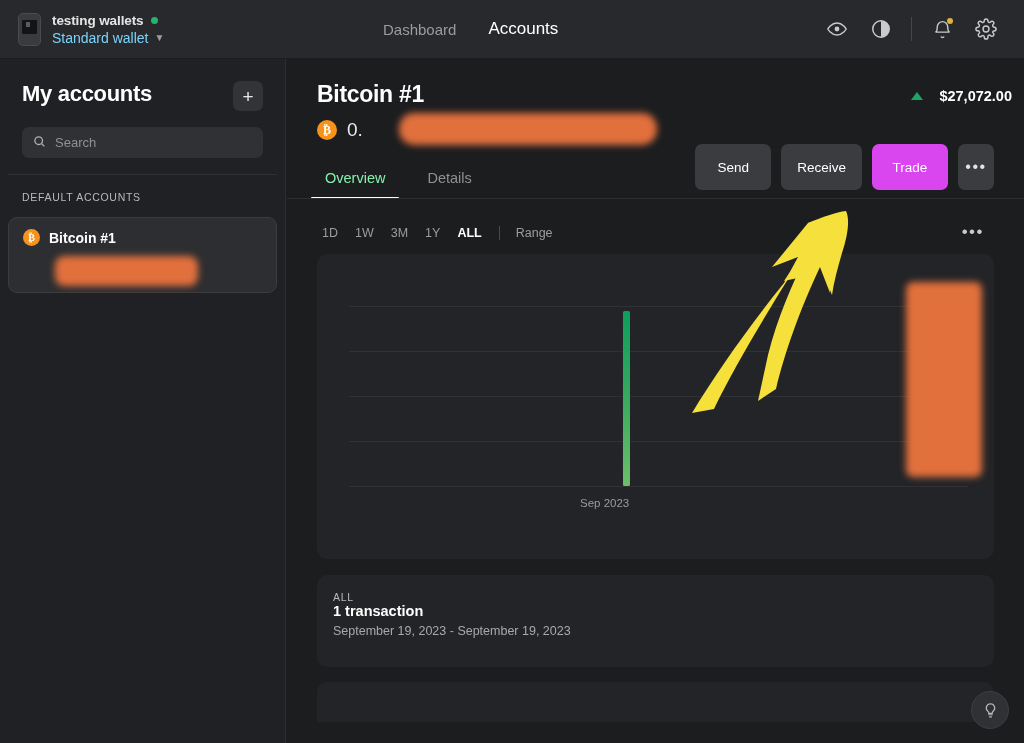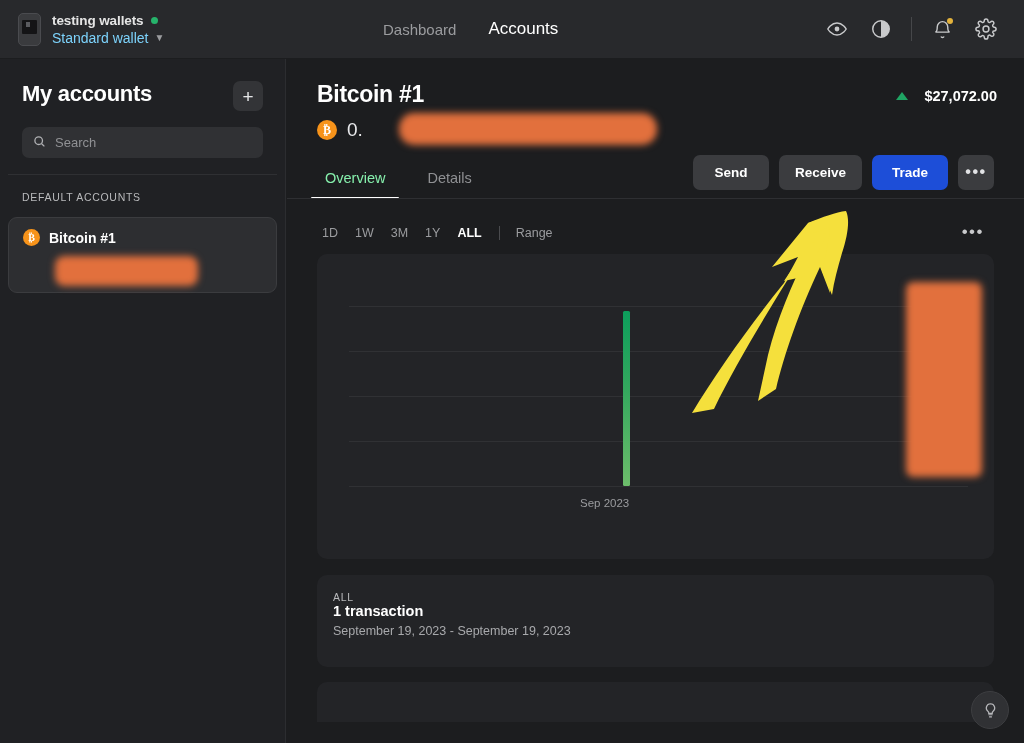--- a/index.html
+++ b/index.html
@@ -293,21 +293,21 @@
   }
   .redact-balance {
     position: absolute;
     left: 82px; top: -6px;
     width: 258px; height: 32px;
     border-radius: 15px;
   }
 
   .price-tag {
     position: absolute;
-    right: 27px; top: 29px;
+    right: 12px; top: 29px;
     display: flex;
     align-items: center;
     gap: 16px;
   }
   .tri-up {
     width: 0; height: 0;
     border-left: 6px solid transparent;
     border-right: 6px solid transparent;
     border-bottom: 8px solid #1fa463;
   }
@@ -351,33 +351,33 @@
   }
 
   .action-btns {
     position: absolute;
     right: 30px; bottom: 9px;
     display: flex;
     gap: 10px;
     align-items: center;
   }
   .act-btn {
-    height: 35px;
+    height: 46px;
     min-width: 76px;
     border-radius: 7px;
     background: #3b3c3f;
     color: #ffffff;
     font-size: 13.5px;
-    font-weight: bold;
+    font-weight: normal;
     border: none;
     cursor: pointer;
     font-family: "Liberation Sans", sans-serif;
     padding: 0 16px;
   }
-  .act-btn.trade { background: #1d4ed8; }
+  .act-btn.trade { background: #d946ef; }
   .act-btn.more {
     min-width: 36px;
     width: 36px;
     padding: 0;
     font-size: 16px;
     letter-spacing: 1.5px;
     line-height: 0.4;
     color: #e2e3e5;
   }
 

